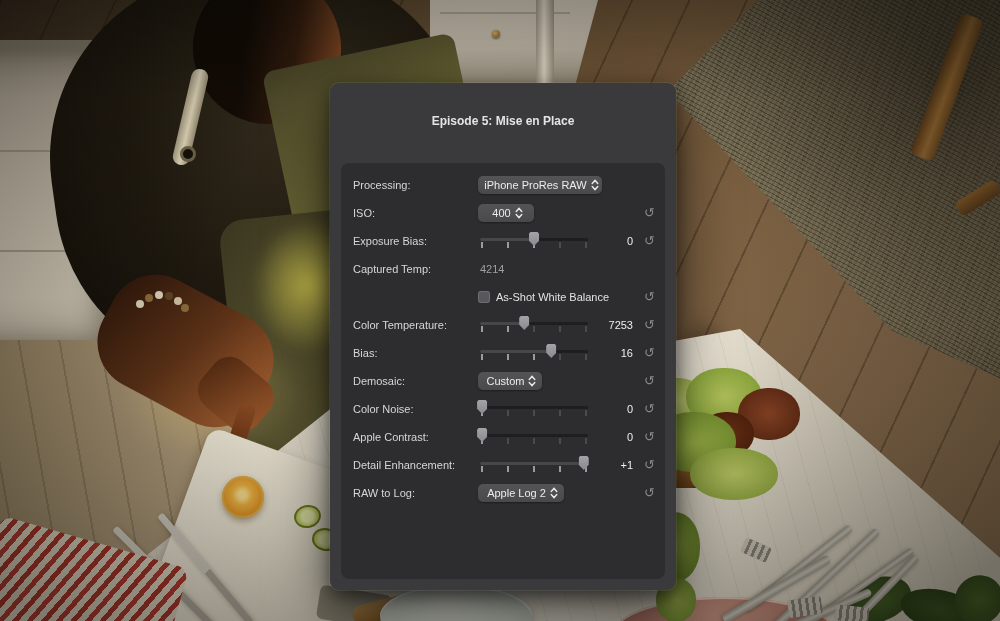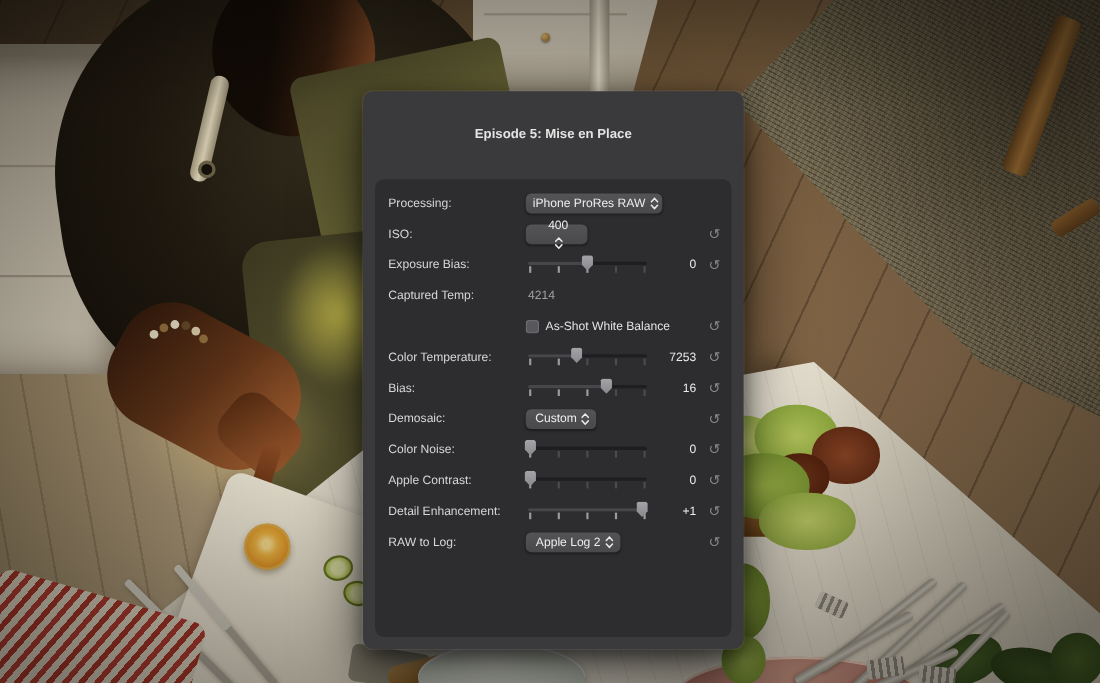--- a/index.html
+++ b/index.html
@@ -250,21 +250,21 @@
                 </svg>
               </span>
             </div>
           </div>
           <div class="row-value"></div>
           <div class="row-reset"></div>
         </div>
         <div class="row">
           <div class="row-label">ISO:</div>
           <div class="row-control">
-            <div class="dropdown" style="width: 56px; flex-direction: column;">
+            <div class="dropdown" style="width: 56px;">
               <span class="dd-text">400</span>
               <span class="dd-chev">
                 <svg width="8" height="12" viewBox="0 0 8 12">
                   <path d="M1.2 4.4 L4 1.4 L6.8 4.4" stroke="#e9e9e9" stroke-width="1.4" fill="none" stroke-linecap="round"></path>
                   <path d="M1.2 7.6 L4 10.6 L6.8 7.6" stroke="#e9e9e9" stroke-width="1.4" fill="none" stroke-linecap="round"></path>
                 </svg>
               </span>
             </div>
           </div>
           <div class="row-value"></div>

